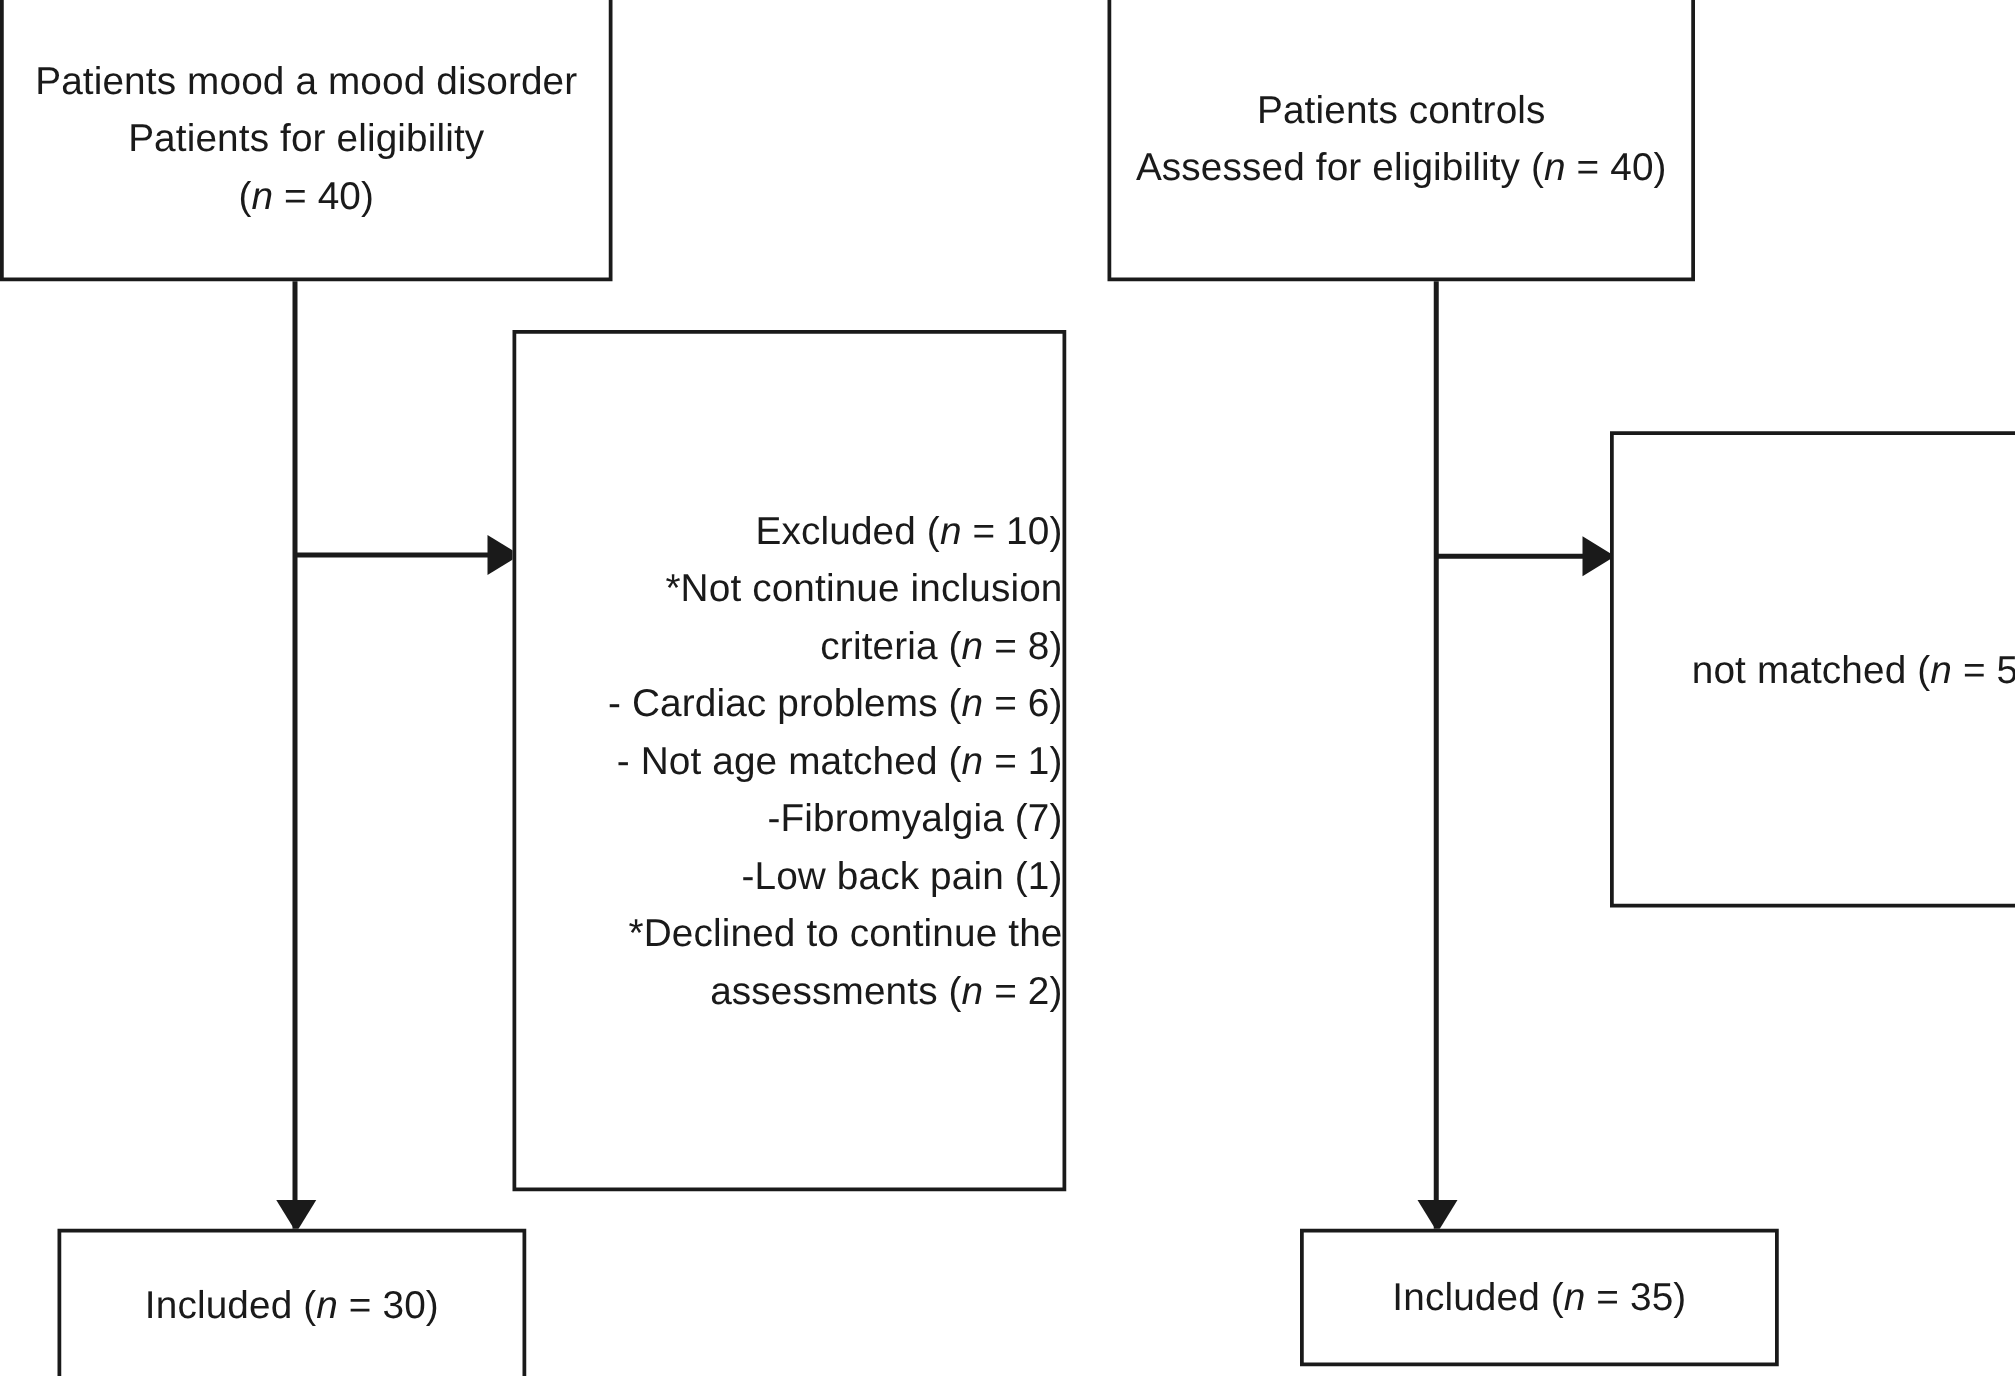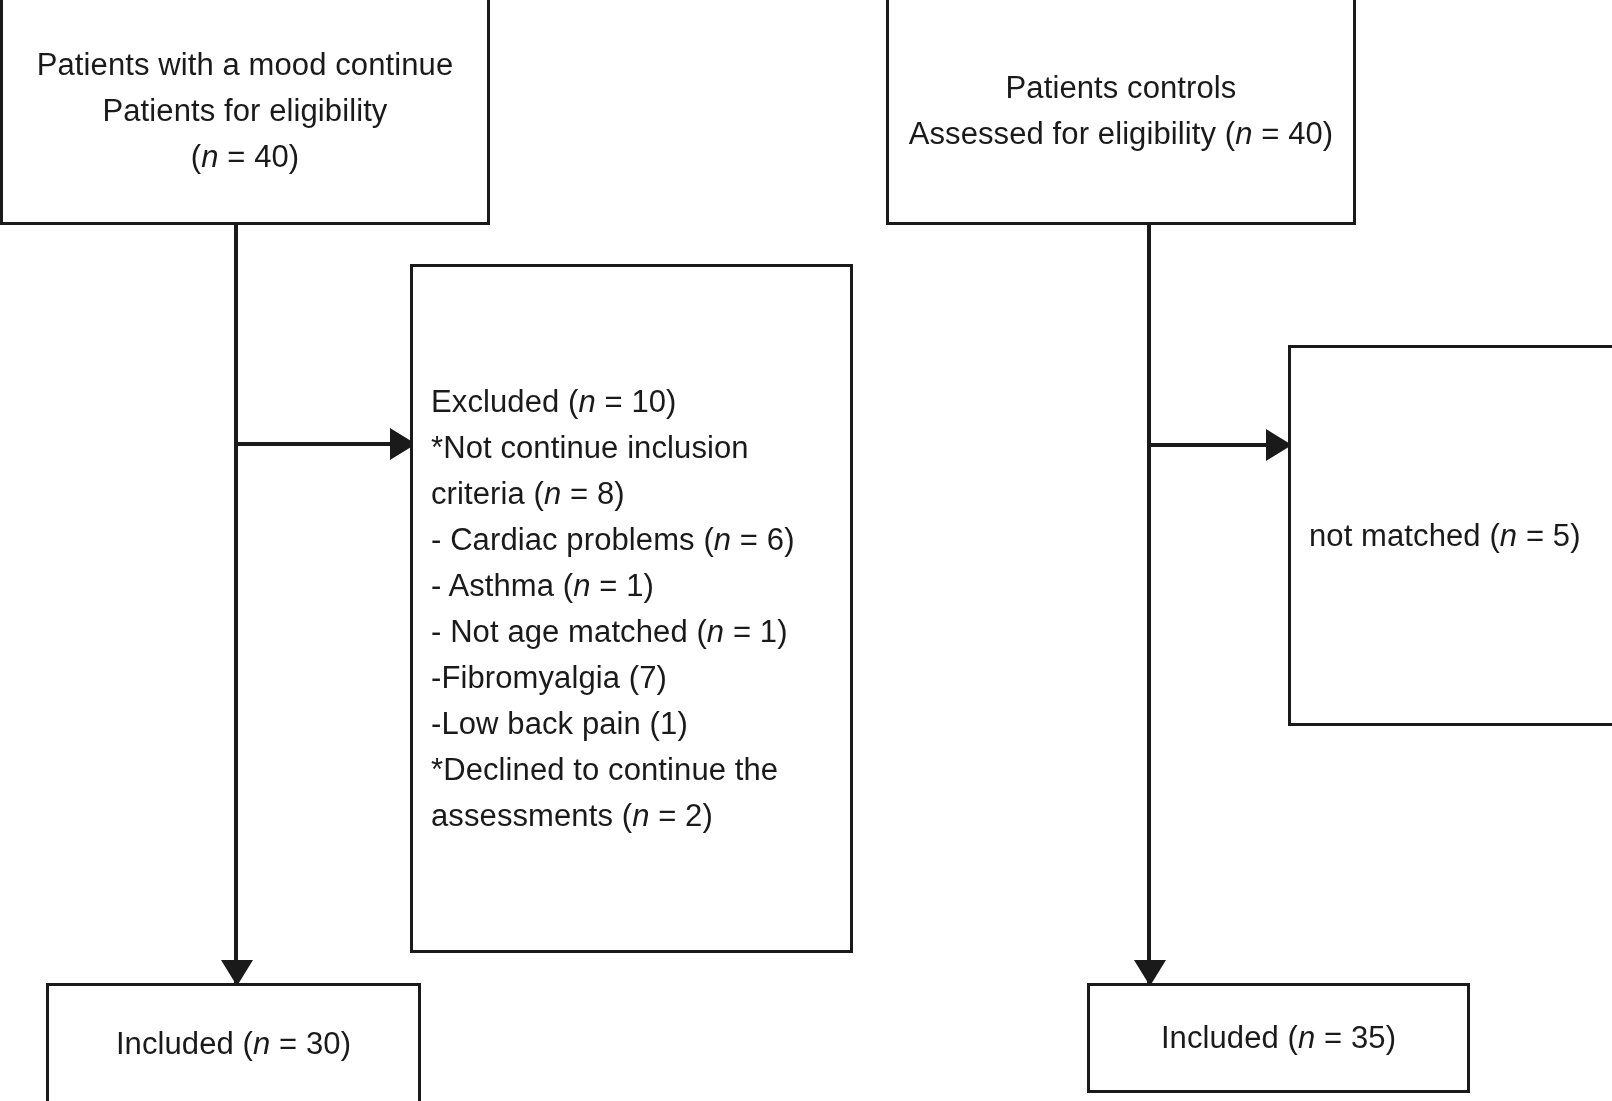--- a/index.html
+++ b/index.html
@@ -21,39 +21,39 @@
   .box {
     position: absolute;
     box-sizing: border-box;
     border: 3px solid #1a1a1a;
     background: #ffffff;
     display: flex;
     flex-direction: column;
     justify-content: center;
   }
   .box.center-text { align-items: center; text-align: center; }
-  .box.left-text   { align-items: flex-start; text-align: left; }
+  .box.left-text   { align-items: flex-end; text-align: left; }
 
   .line-txt {
     font-size: 31px;
     line-height: 46px;
     white-space: pre;
     letter-spacing: 0.1px;
   }
   .box.left-text .line-txt { padding-left: 18px; }
 
   em.n { font-style: italic; }
 
   
   #box-patients   { left: 0px;    top: -4px;   width: 490px;  height: 229px; }
   #box-controls   { left: 886px;  top: -4px;   width: 470px;  height: 229px; }
   #box-excl-left  { left: 410px;  top: 264px;  width: 443px;  height: 689px; }
   #box-excl-right { left: 1288px; top: 345px;  width: 340px;  height: 381px; }
   #box-incl-left  { left: 46px;   top: 983px;  width: 375px;  height: 122px; }
-  #box-incl-right { left: 1087px; top: 983px;  width: 383px;  height: 110px; }
+  #box-incl-right { left: 1040px; top: 983px;  width: 383px;  height: 110px; }
 
   
   .vline {
     position: absolute;
     width: 4px;
     background: #1a1a1a;
   }
   .hline {
     position: absolute;
     height: 4px;
@@ -85,37 +85,36 @@
   #arrow-right-down { left: 1134px; top: 960px; }
   #hline-right      { left: 1149px; top: 443px; width: 150px; }
   #arrow-right-right{ left: 1266px; top: 429px; }
 </style>
 </head>
 <body>
 
 <div id="canvas">
 
   <div class="box center-text" id="box-patients">
-      <div class="line-txt">Patients with a mood continue</div>
+      <div class="line-txt">Patients mood a mood disorder</div>
       <div class="line-txt">Patients for eligibility</div>
       <div class="line-txt">(<em class="n">n</em> = 40)</div>
     </div>
 
   <div class="vline" id="vline-left"></div>
   <div class="arrow-down" id="arrow-left-down"></div>
 
   <div class="hline" id="hline-left"></div>
   <div class="arrow-right" id="arrow-left-right"></div>
 
   <div class="box left-text" id="box-excl-left">
       <div class="line-txt">Excluded (<em class="n">n</em> = 10)</div>
       <div class="line-txt">*Not continue inclusion</div>
       <div class="line-txt">criteria (<em class="n">n</em> = 8)</div>
       <div class="line-txt">- Cardiac problems (<em class="n">n</em> = 6)</div>
-      <div class="line-txt">- Asthma (<em class="n">n</em> = 1)</div>
       <div class="line-txt">- Not age matched (<em class="n">n</em> = 1)</div>
       <div class="line-txt">-Fibromyalgia (7)</div>
       <div class="line-txt">-Low back pain (1)</div>
       <div class="line-txt">*Declined to continue the</div>
       <div class="line-txt">assessments (<em class="n">n</em> = 2)</div>
     </div>
 
   <div class="box center-text" id="box-incl-left">
       <div class="line-txt">Included (<em class="n">n</em> = 30)</div>
     </div>

